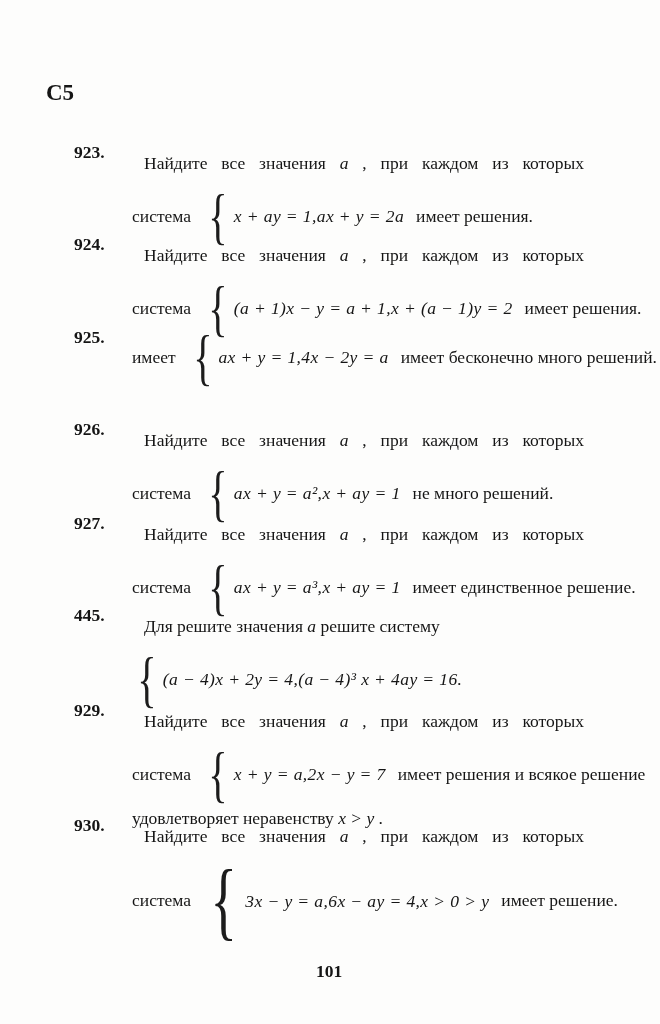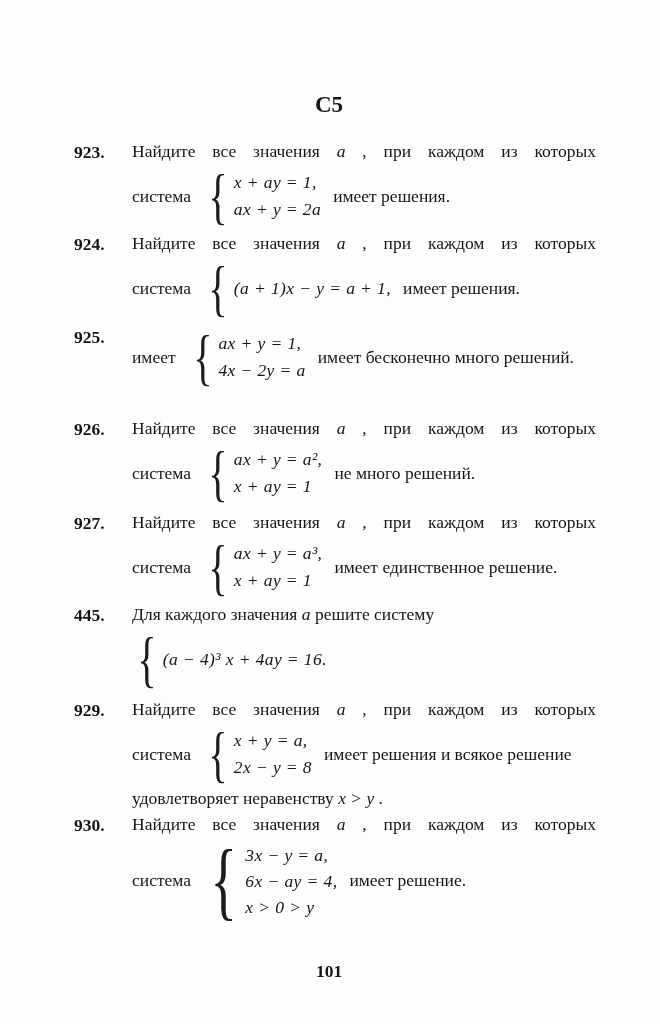--- a/index.html
+++ b/index.html
@@ -6,45 +6,45 @@
   body {
     width: 660px; height: 1024px;
     background: #fdfdfc;
     font-family: "Liberation Serif", "DejaVu Serif", serif;
     color: #151515;
     overflow: hidden;
   }
   .page { position: relative; width: 660px; height: 1024px; }
 
   .header {
-    position: absolute; top: 92px; left: 46px; width: 566px;
-    text-align: center; font-weight: 700; font-size: 23px;
+    position: absolute; top: 80px; left: 46px; width: 566px;
+    text-align: left; font-weight: 700; font-size: 23px;
   }
 
   .problem { position: absolute; left: 132px; width: 464px; }
   .num {
     position: absolute; left: -58px; top: 1px;
     font-weight: 700; font-size: 17.5px; line-height: 24px;
   }
   .intro {
-    margin: 0; font-size: 17.5px; line-height: 24px;
+    margin: 12px; font-size: 17.5px; line-height: 24px;
   }
   .justify { text-align: justify; text-align-last: justify; -moz-text-align-last: justify; }
   .mvar { font-style: italic; }
 
   .sysrow { display: flex; align-items: center; margin-top: 4px; column-gap: 12px; }
   .lead { font-size: 17.5px; white-space: nowrap; flex: 0 0 auto; }
   .system { display: flex; align-items: center; flex: 0 0 auto; }
   .brace {
     font-size: 62px; line-height: 0.95; font-weight: 400;
     transform: scaleX(0.65); transform-origin: center;
     margin-right: 1px; color: #1c1c1c;
   }
   .sys3 .brace { font-size: 86px; }
-  .eqs { display: flex; flex-direction: column; }
+  .eqs { display: flex; flex-direction: row; }
   .eq {
     font-style: italic; font-size: 17.5px; line-height: 27px;
     white-space: nowrap; letter-spacing: 0.4px;
   }
   .sys3 .eq { line-height: 26px; }
   .tail { font-size: 17.5px; white-space: nowrap; }
 
   .extra { margin: 2px 0 0 0; font-size: 17.5px; line-height: 24px; }
 
   .pagenum {
@@ -81,20 +81,21 @@
     <span class="num">924.</span>
     <p class="intro justify"><span>Найдите все значения</span>
       <i class="mvar">a</i>
       <span>, при каждом из которых</span></p>
     <div class="sysrow">
       <span class="lead">система</span>
       <span class="system">
         <span class="brace">{</span>
         <span class="eqs">
           <span class="eq">(a + 1)x − y = a + 1,</span>
+          <span class="eq">x + (a − 1)y = 2</span>
         </span>
       </span>
       <span class="tail">имеет решения.</span>
     </div>
   </section>
 
   <section class="problem" style="top:324px">
     <span class="num">925.</span>
     <div class="sysrow">
       <span class="lead">имеет</span>
@@ -140,45 +141,46 @@
           <span class="eq">ax + y = a³,</span>
           <span class="eq">x + ay = 1</span>
         </span>
       </span>
       <span class="tail">имеет единственное решение.</span>
     </div>
   </section>
 
   <section class="problem" style="top:602px">
     <span class="num">445.</span>
-    <p class="intro"><span>Для каждого значения</span>
+    <p class="intro"><span>Для решите значения</span>
       <i class="mvar">a</i>
       <span>решите систему</span></p>
     <div class="sysrow">
       <span class="system">
         <span class="brace">{</span>
         <span class="eqs">
+          <span class="eq">(a − 4)x + 2y = 4,</span>
           <span class="eq">(a − 4)³ x + 4ay = 16.</span>
         </span>
       </span>
     </div>
   </section>
 
   <section class="problem" style="top:697px">
     <span class="num">929.</span>
     <p class="intro justify"><span>Найдите все значения</span>
       <i class="mvar">a</i>
       <span>, при каждом из которых</span></p>
     <div class="sysrow">
       <span class="lead">система</span>
       <span class="system">
         <span class="brace">{</span>
         <span class="eqs">
           <span class="eq">x + y = a,</span>
-          <span class="eq">2x − y = 8</span>
+          <span class="eq">2x − y = 7</span>
         </span>
       </span>
       <span class="tail">имеет решения и всякое решение</span>
     </div>
     <p class="extra"><span>удовлетворяет неравенству</span>
       <i class="mvar">x &gt; y</i>
       <span>.</span></p>
   </section>
 
   <section class="problem" style="top:812px">

